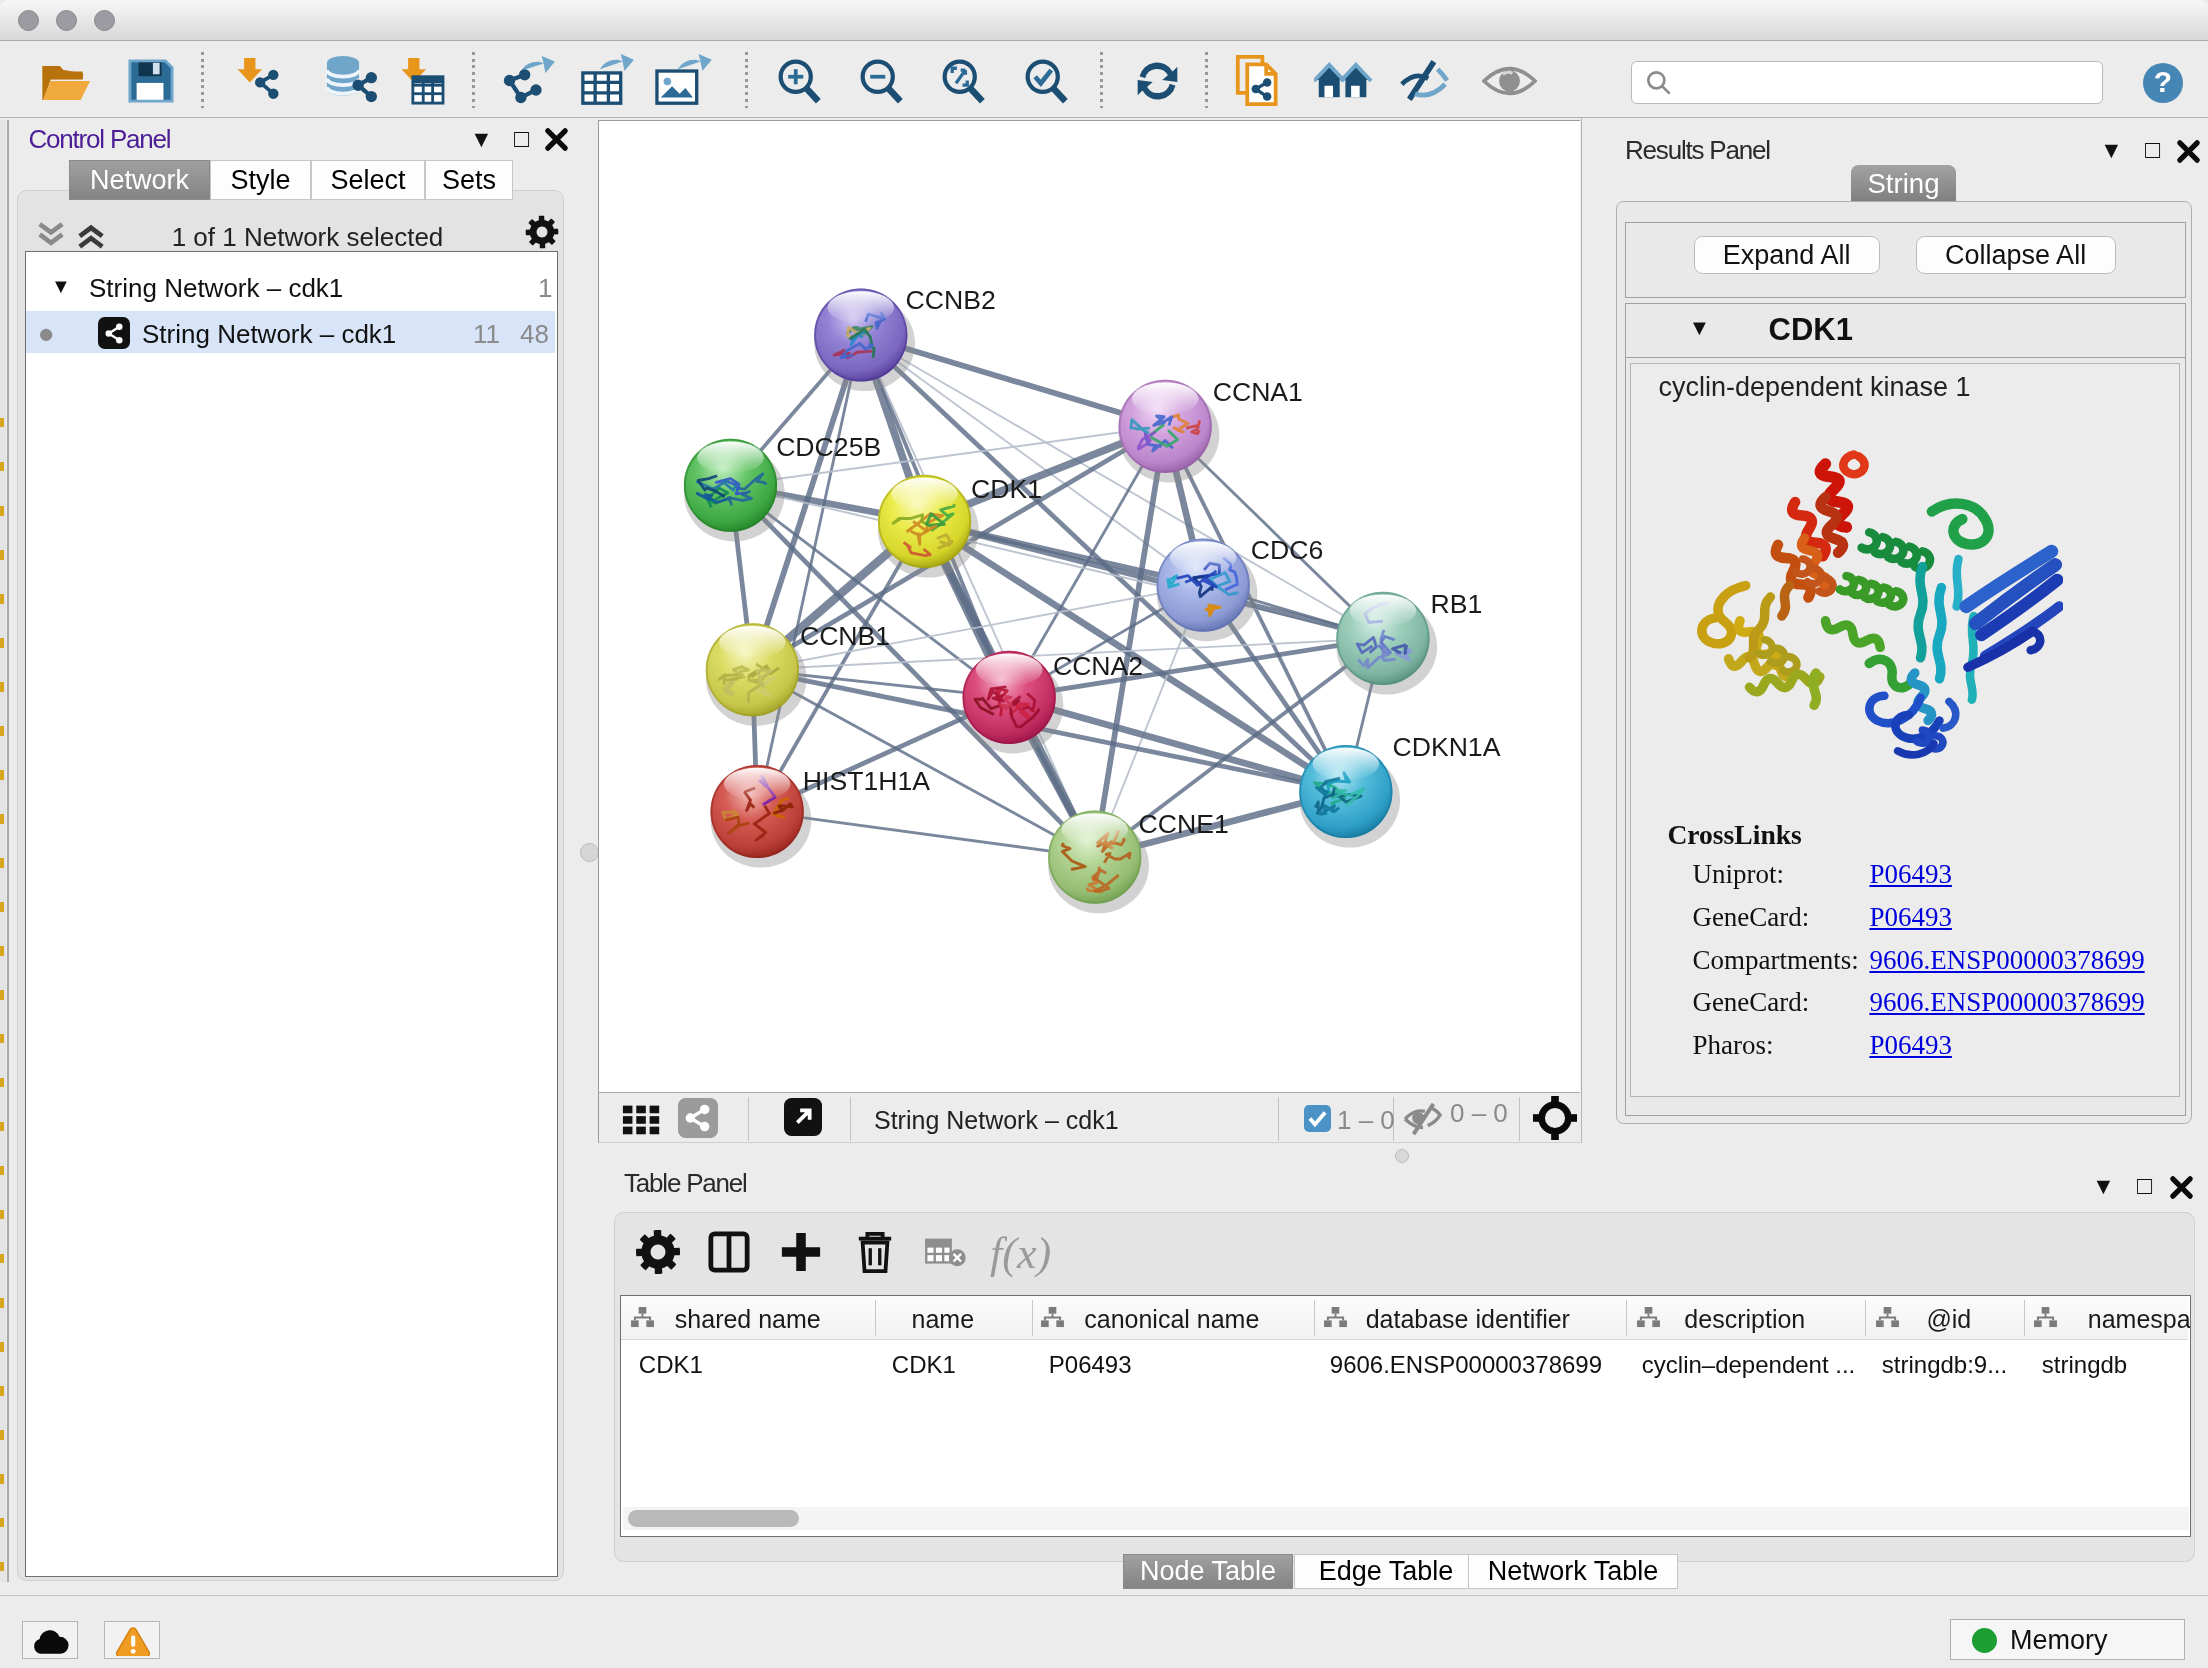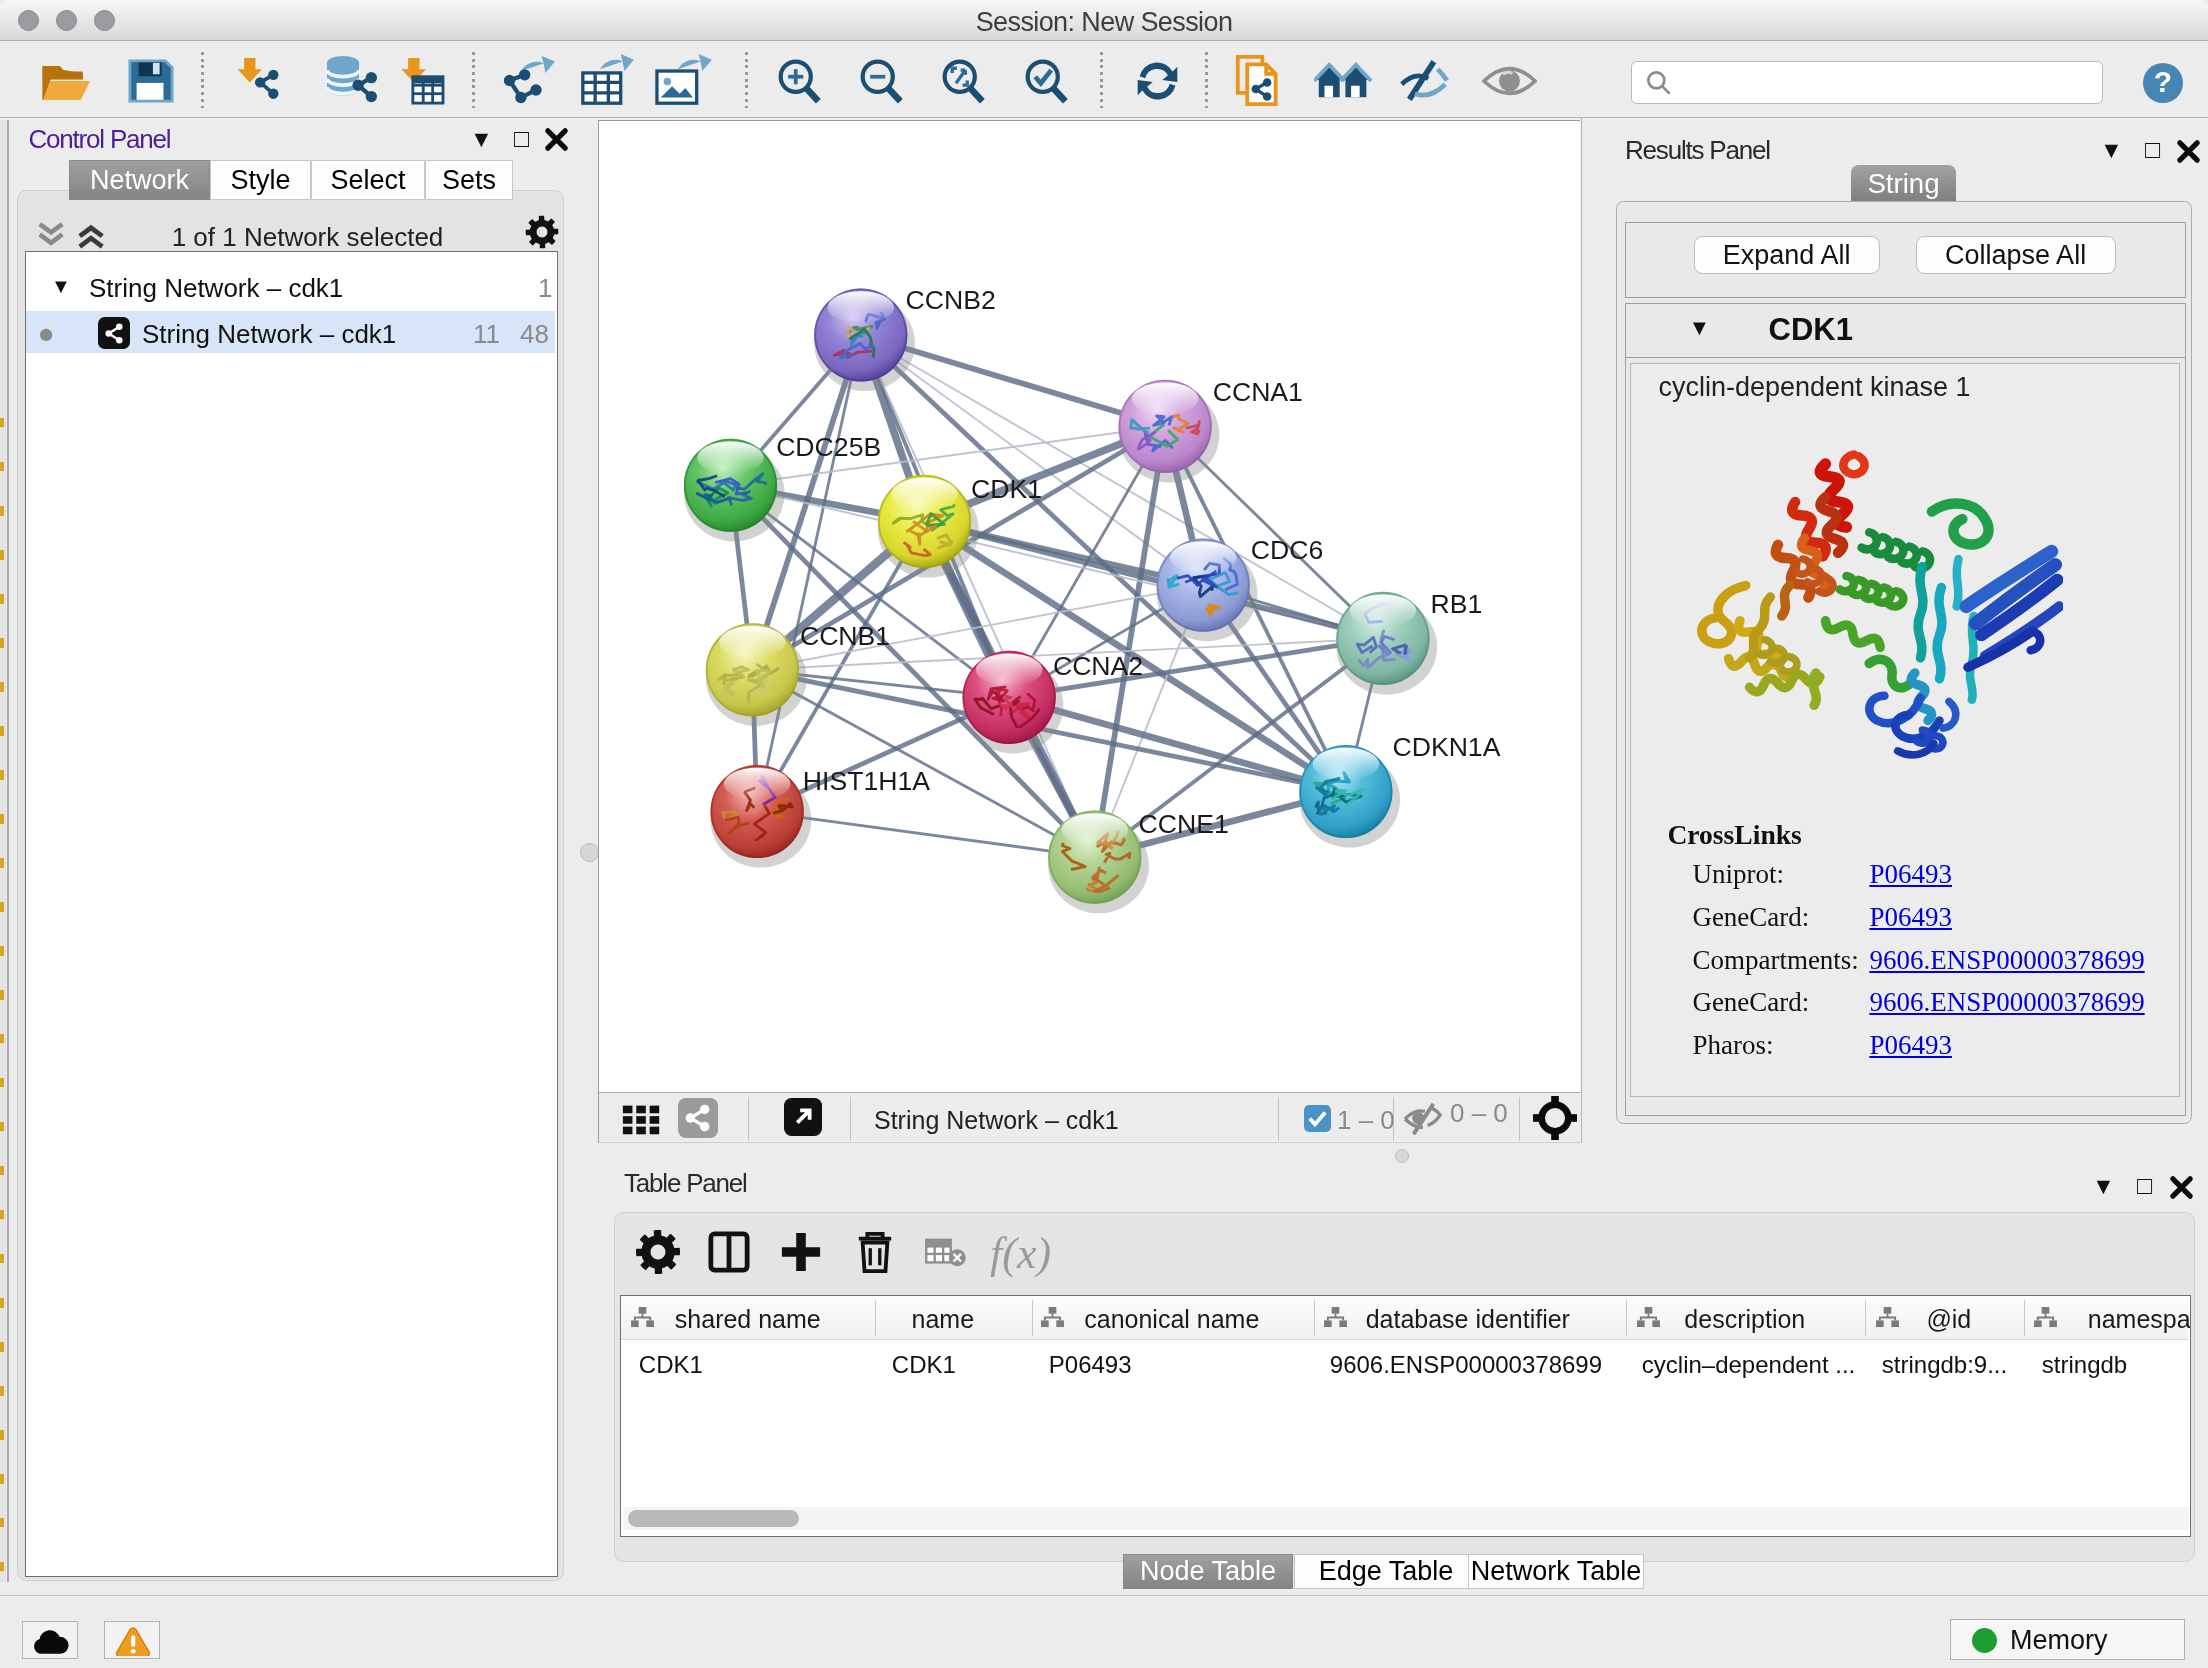--- a/index.html
+++ b/index.html
@@ -90,21 +90,20 @@
 .bbtn { position:absolute; top:25px; width:56px; height:38px; background:#f2f2f2;
   border:1px solid #b5b5b5; text-align:center; }
 #membtn { position:absolute; left:1950px; top:23px; width:235px; height:41px;
   background:#f6f6f6; border:1px solid #b0b0b0; font-size:27px; color:#111; }
 </style>
 </head>
 <body>
 <div id="win">
 
   <div id="titlebar">
-    <div id="title">Session: New Session</div>
     <div class="tl" style="left:18px;"></div>
     <div class="tl" style="left:56px;"></div>
     <div class="tl" style="left:94px;"></div>
   </div>
 
   <div id="toolbar">
     <div class="tsep" style="left:201px;"></div>
     <div class="tsep" style="left:472px;"></div>
     <div class="tsep" style="left:745px;"></div>
     <div class="tsep" style="left:1100px;"></div>
@@ -856,21 +855,21 @@
           <div class="td" style="left:1261px;">stringdb:9...</div>
           <div class="td" style="left:1421px;">stringdb</div>
         </div>
       <div id="hscroll">
           <div id="hthumb"></div>
         </div>
     </div>
   </div>
   <div class="bottab tabsel" style="left:1123px;width:170px;line-height:33px;">Node Table</div>
   <div class="bottab" style="left:1294px;width:184px;line-height:33px;">Edge Table</div>
-  <div class="bottab" style="left:1468px;width:176px;line-height:33px;">Network Table</div>
+  <div class="bottab" style="left:1468px;width:210px;line-height:33px;">Network Table</div>
 
   <div id="bottombar">
     <div class="bbtn" style="left:22px;">
 <svg style="position:absolute;left:8.6px;top:6.7px" width="38" height="25" viewBox="0 0 40 26">
 <path fill="#0a0a0a" d="M10 26 a8 8 0 0 1 -2-15.7 A11 11 0 0 1 29 8 a7.5 7.5 0 0 1 1 18 Z"></path>
         </svg>
       </div>
     <div class="bbtn" style="left:104px;">
 <svg style="position:absolute;left:9.5px;top:3.8px" width="36" height="30" viewBox="0 0 38 32">
 <path fill="#ef9c23" stroke="#d57f0c" stroke-width="1.5" d="M19 2 a3.4 3.4 0 0 1 3 1.7 l14 24 a3.4 3.4 0 0 1 -3 5.1 H5 a3.4 3.4 0 0 1 -3-5.1 l14-24 A3.4 3.4 0 0 1 19 2 Z"></path>

